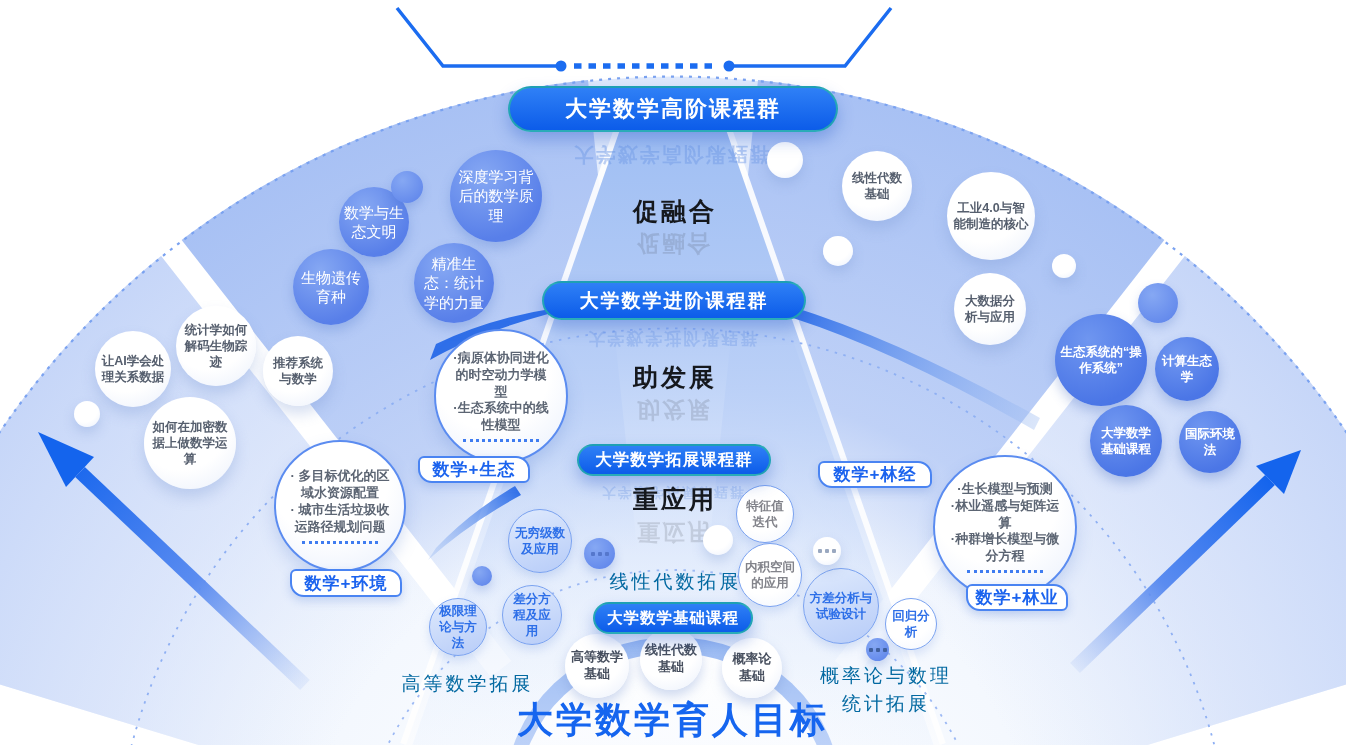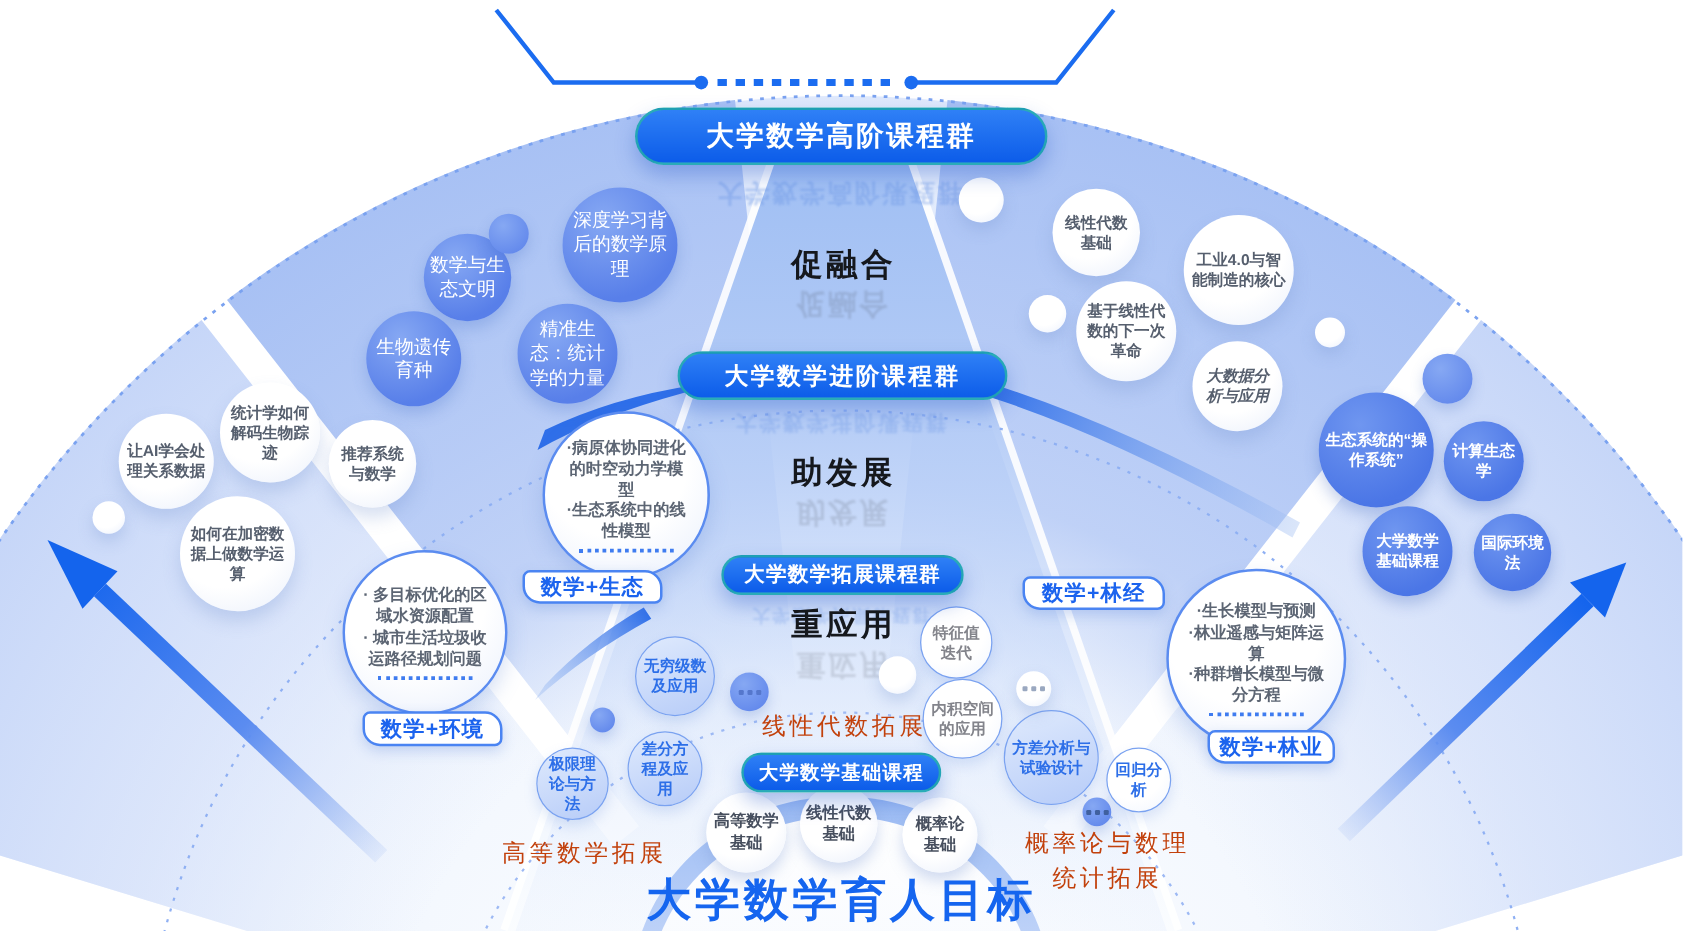--- a/index.html
+++ b/index.html
@@ -40,21 +40,21 @@
         letter-spacing:2px;border:2.5px solid rgba(40,195,150,.65);
         box-shadow:0 8px 16px rgba(40,90,200,.35);}
   .ghost{display:flex;align-items:center;justify-content:center;text-align:center;
          transform:scaleY(-1);font-weight:900;letter-spacing:2px;filter:blur(.7px);}
   .ghost-pill{color:#6f99e6;opacity:.45;}
   .ghost-beam{color:#3a3f49;opacity:.16;}
   .beam-label{display:flex;align-items:center;justify-content:center;font-weight:900;
         color:#15181d;font-size:25px;letter-spacing:3px;}
   .goal{display:flex;align-items:center;justify-content:center;font-weight:900;
         color:#1565ef;font-size:36px;letter-spacing:3px;}
-  .exp{color:#c2410c;font-size:19px;letter-spacing:3px;text-align:center;
+  .exp{color:#0369a1;font-size:19px;letter-spacing:3px;text-align:center;
        font-family:"Liberation Serif","DejaVu Serif",serif;line-height:1.45;}
   .dots3{display:flex;gap:3px;align-items:center;justify-content:center;height:100%;}
   .dots3 i{width:4px;height:4px;border-radius:1px;display:block;}
   .dots-dark i{background:#5577cc;}
   .dots-gray i{background:#9aa8c0;}
   .dots-navy i{background:#40609f;}
   .base-circ{background:radial-gradient(circle at 40% 28%, #ffffff 55%, #e9effb);
         color:#474f5e;font-weight:700;font-size:13px;
         box-shadow:0 6px 12px rgba(120,150,210,.35);}
 </style>
@@ -200,22 +200,21 @@
   <div class="abs circ b-plain-blue" style="left:391px;top:171px;width:32px;height:32px;"></div>
 
   <div class="abs circ b-white" style="left:176px;top:306px;width:80px;height:80px;">统计学如何解码生物踪迹</div>
   <div class="abs circ b-white" style="left:95px;top:331px;width:76px;height:76px;">让AI学会处理关系数据</div>
   <div class="abs circ b-white" style="left:263px;top:336px;width:70px;height:70px;">推荐系统与数学</div>
   <div class="abs circ b-white" style="left:144px;top:397px;width:92px;height:92px;">如何在加密数据上做数学运算</div>
   <div class="abs circ b-plain-white" style="left:74px;top:401px;width:26px;height:26px;"></div>
 
   <div class="abs circ b-white" style="left:842px;top:151px;width:70px;height:70px;">线性代数基础</div>
   <div class="abs circ b-white" style="left:947px;top:172px;width:88px;height:88px;">工业4.0与智能制造的核心</div>
-  <div class="abs circ b-white" style="left:861px;top:225px;width:80px;height:80px;">基于线性代数的下一次革命</div>
-  <div class="abs circ b-white" style="left:954px;top:273px;width:72px;height:72px;font-style:italic;">大数据分析与应用</div>
+  <div class="abs circ b-white" style="left:954px;top:273px;width:72px;height:72px;">大数据分析与应用</div>
   <div class="abs circ b-plain-white" style="left:823px;top:236px;width:30px;height:30px;"></div>
   <div class="abs circ b-plain-white" style="left:1052px;top:254px;width:24px;height:24px;"></div>
   <div class="abs circ b-plain-blue" style="left:1138px;top:283px;width:40px;height:40px;"></div>
 
   <div class="abs circ b-deepblue" style="left:1055px;top:314px;width:92px;height:92px;">生态系统的“操作系统”</div>
   <div class="abs circ b-deepblue" style="left:1155px;top:337px;width:64px;height:64px;">计算生态学</div>
   <div class="abs circ b-deepblue" style="left:1090px;top:405px;width:72px;height:72px;">大学数学基础课程</div>
   <div class="abs circ b-deepblue" style="left:1179px;top:411px;width:62px;height:62px;">国际环境法</div>
 
   <div class="abs circ b-light" style="left:508px;top:509px;width:64px;height:64px;">无穷级数及应用</div>

